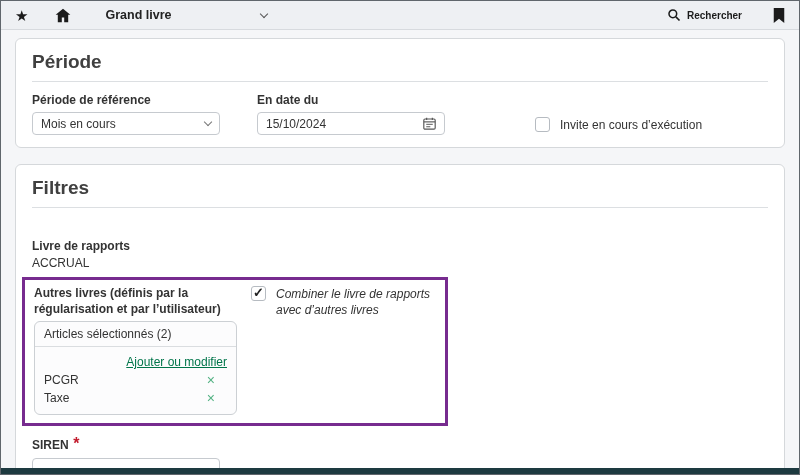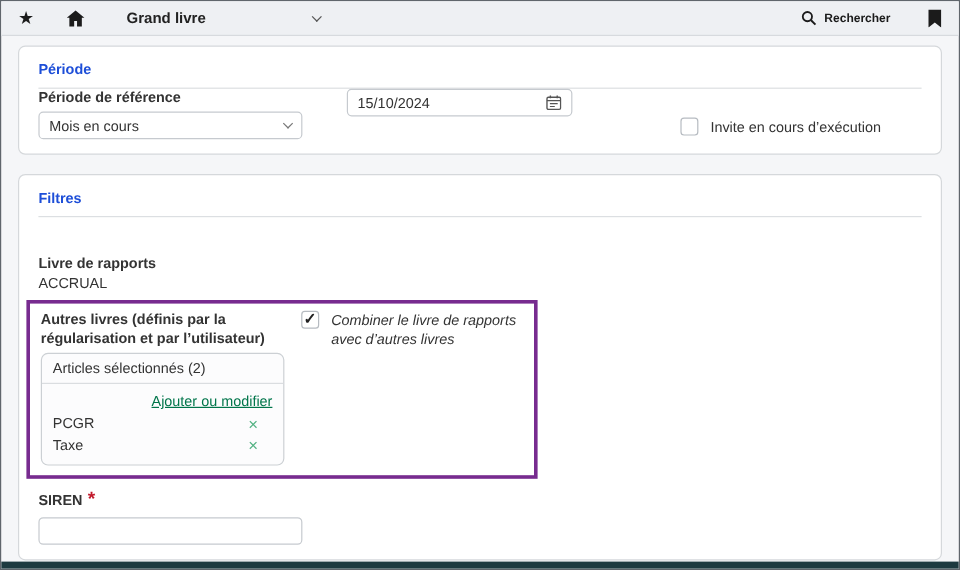--- a/index.html
+++ b/index.html
@@ -21,25 +21,25 @@
   
   .pagehead { background:#fff; padding:12px 14px 13px; display:flex; align-items:center; }
   .pagetitle { font-size:19px; font-weight:700; color:#2b2b2b; letter-spacing:.2px; }
   .actions { margin-left:auto; display:flex; gap:7px; }
   .pill { display:inline-flex; align-items:center; gap:8px; height:25px; padding:0 16px; border:1.5px solid #00754A; border-radius:13px; background:#fff; color:#00754A; font-size:12.5px; font-weight:700; cursor:pointer; white-space:nowrap; }
   .caret { color:#00754A; font-size:10px; line-height:1; }
 
   
   .panel { margin:8px 14px 0; background:#fff; border:1px solid #d5d8db; border-radius:6px; padding:8px 16px 12px; }
   .panel + .panel { margin-top:16px; }
-  .section-title { font-size:12px; font-weight:700; color:#1d4ed8; padding:4px 0 8px; border-bottom:1px solid #dcdfe2; }
+  .section-title { font-size:19px; font-weight:700; color:#404040; padding:4px 0 8px; border-bottom:1px solid #dcdfe2; margin-bottom:11px; }
   .fieldrow { display:flex; align-items:flex-start; }
   .field { margin-right:37px; }
   .flabel { font-size:12px; font-weight:700; color:#333; margin-bottom:5px; }
-  .control { width:220px; height:23px; border:1px solid #c6cacf; border-radius:4px; background:#fff; display:flex; align-items:center; justify-content:space-between; padding:0 8px; font-size:12px; color:#333; cursor:pointer; }
+  .control { width:188px; height:23px; border:1px solid #c6cacf; border-radius:4px; background:#fff; display:flex; align-items:center; justify-content:space-between; padding:0 8px; font-size:12px; color:#333; cursor:pointer; }
   .control .chev { border-color:#777; }
   .cbrow { display:flex; align-items:flex-start; cursor:pointer; }
   .cb { width:15px; height:15px; border:1px solid #b6bbc1; border-radius:3px; background:#fff; position:relative; flex:none; }
   .cb.checked::after { content:"✓"; position:absolute; top:-2px; left:1px; font-size:13px; font-weight:700; color:#222; }
   .cblabel { font-size:12px; color:#333; margin-left:10px; line-height:16px; }
   .align-ctl { margin-top:24px; margin-left:9px;padding-left:44px; }
 
   
   .plain-label { font-size:12px; font-weight:700; color:#333;margin-top:31px; }
   .plain-value { font-size:12px; color:#333; margin-top:3px; }
@@ -100,20 +100,21 @@
     <div class="section-title">Période</div>
     <div class="fieldrow">
       <div class="field">
         <div class="flabel">Période de référence</div>
         <div class="control">
           <span>Mois en cours</span>
           <span class="chev"></span>
         </div>
       </div>
       <div class="field">
+        <div class="flabel">En date du</div>
         <div class="control" style="width:188px;">
           <span>15/10/2024</span>
           <span>
             <svg width="13" height="13" viewBox="0 0 16 16">
                 <rect x="1" y="2.5" width="14" height="12.5" rx="1.5" fill="none" stroke="#555" stroke-width="1.4"></rect>
                 <line x1="1" y1="6" x2="15" y2="6" stroke="#555" stroke-width="1.4"></line>
                 <line x1="4.5" y1="0.8" x2="4.5" y2="3.6" stroke="#555" stroke-width="1.4"></line>
                 <line x1="11.5" y1="0.8" x2="11.5" y2="3.6" stroke="#555" stroke-width="1.4"></line>
                 <line x1="4" y1="9" x2="12" y2="9" stroke="#555" stroke-width="1.2"></line>
                 <line x1="4" y1="12" x2="9" y2="12" stroke="#555" stroke-width="1.2"></line>

